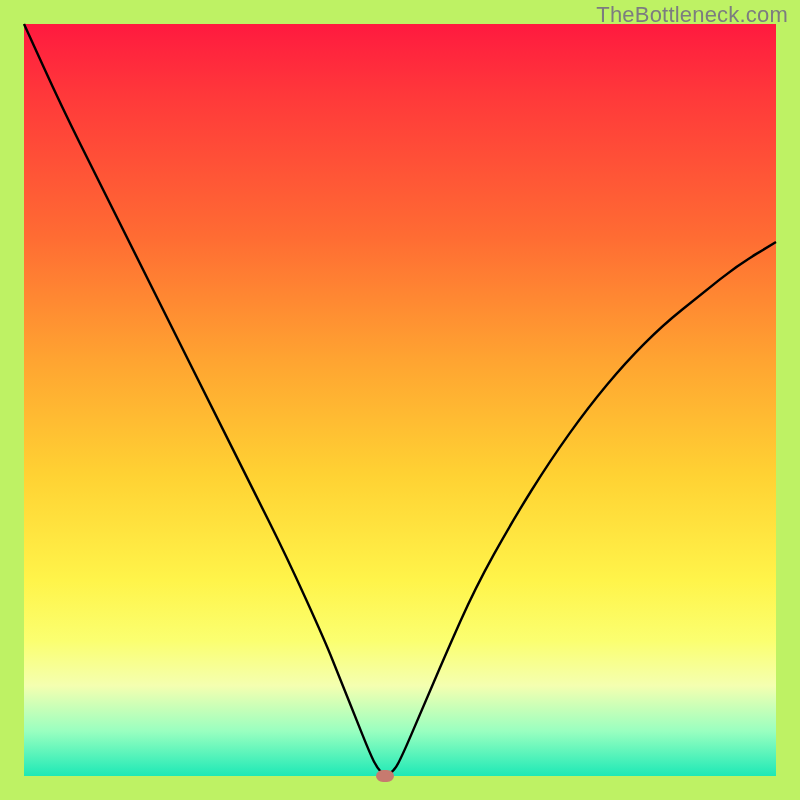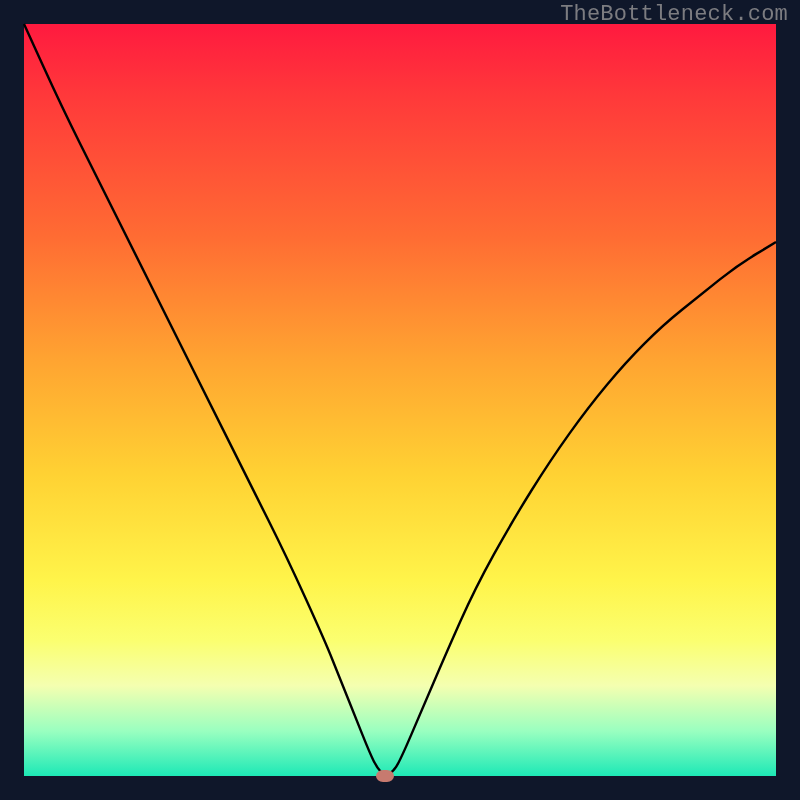--- a/index.html
+++ b/index.html
@@ -10,22 +10,21 @@
     background: #000;
     overflow: hidden;
     font-family: Arial, Helvetica, sans-serif;
   }
   .frame {
     position: absolute;
     left: 0;
     top: 0;
     width: 800px;
     height: 800px;
-    background: #0f172a;
-    font-family: Liberation Mono, monospace;
+    background: #bef264;
   }
   .plot {
     position: absolute;
     left: 24px;
     top: 24px;
     width: 752px;
     height: 752px;
     
     background: linear-gradient(to bottom,
       #ff1a3f 0%,

